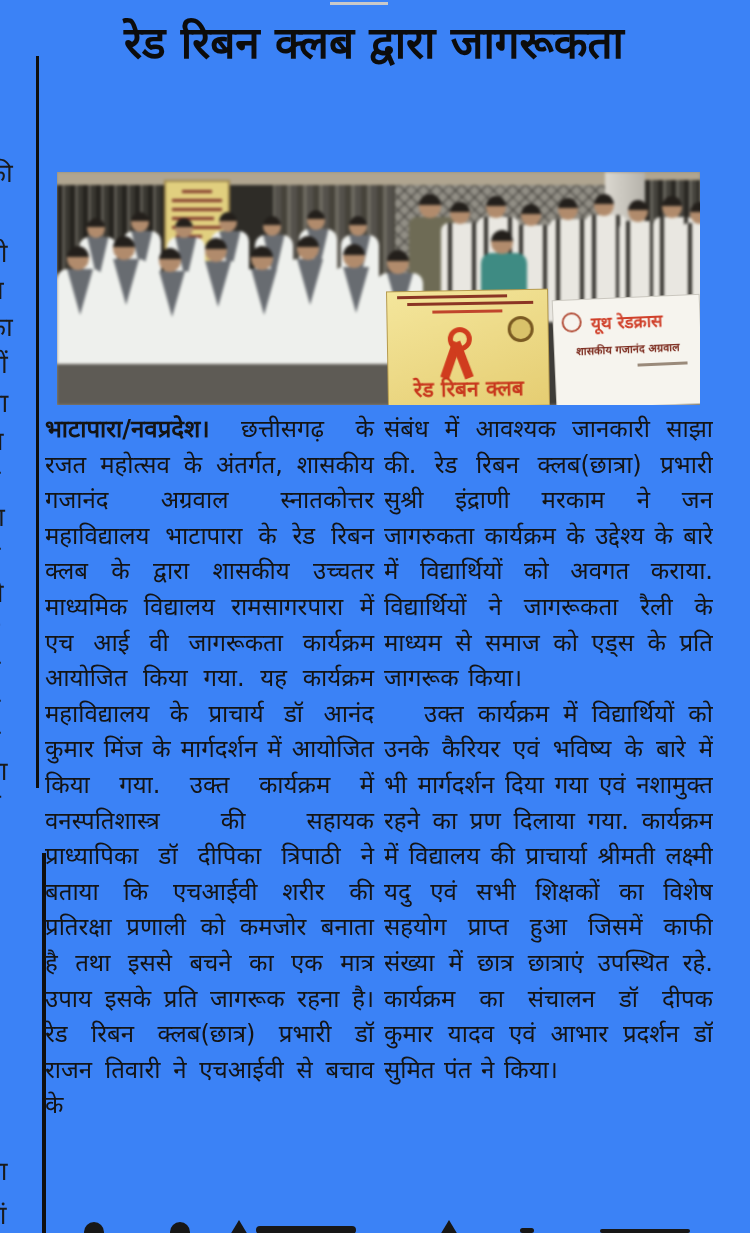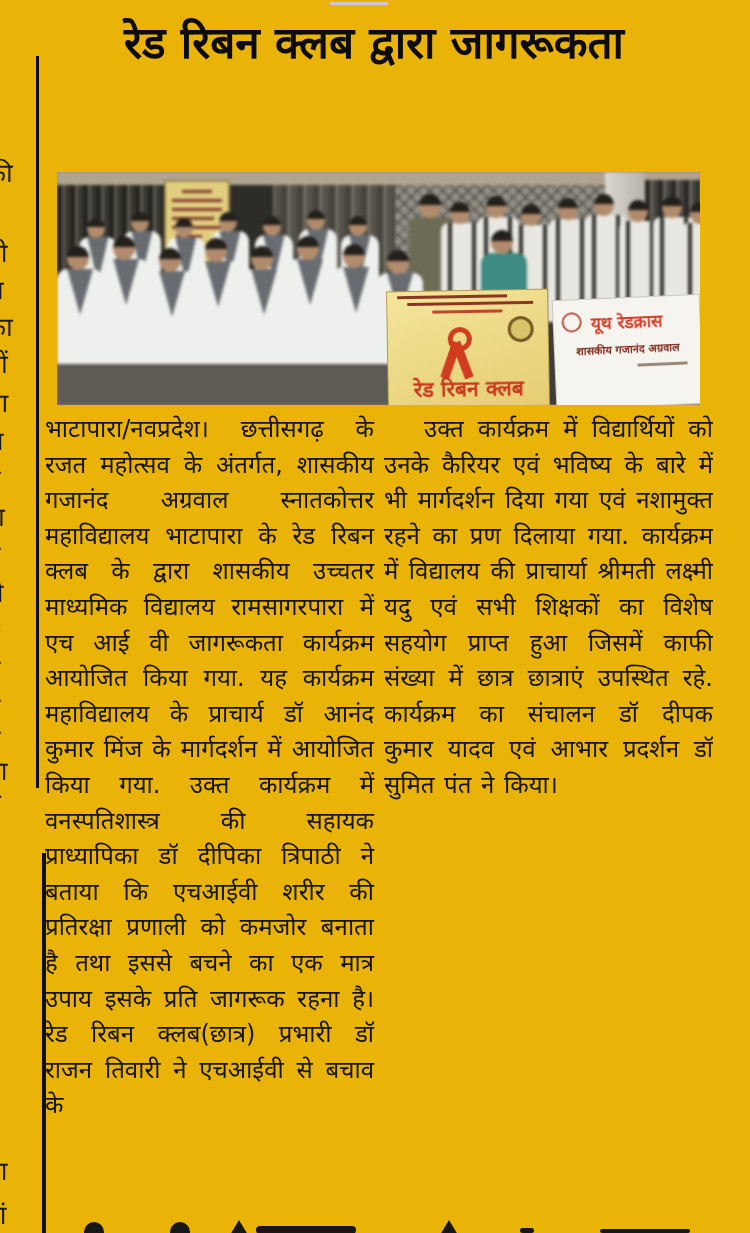--- a/index.html
+++ b/index.html
@@ -1,16 +1,16 @@
 <!DOCTYPE html>
 <html><head>
 <meta charset="utf-8">
 <style>
   html,body{margin:0;padding:0;background:#e9e9e9;}
-  .page{position:relative;width:750px;height:1233px;background:#eab308;overflow:hidden;
+  .page{position:relative;width:750px;height:1233px;background:#3b82f6;overflow:hidden;
         font-family:"DejaVu Sans",sans-serif;color:#161616;}
   
   .frag{position:absolute;left:-14px;width:34px;font-size:26px;color:#1a1a1a;line-height:1;}
   .rule{position:absolute;background:#0f0f0f;}
   .rule1{left:36px;top:56px;width:3px;height:732px;}
   .rule2{left:42px;top:853px;width:4px;height:380px;}
   .top-dash{position:absolute;left:330px;top:2px;width:58px;height:3px;background:#c9c9c9;}
   
   .headline{position:absolute;left:40px;top:12px;width:668px;text-align:center;
             font-weight:700;color:#0c0c0c;font-size:44px;line-height:62px;}
@@ -63,21 +63,21 @@
   .bw-l3{height:3px;width:50px;background:#9a8a7a;margin:8px 14px 0 auto;}
   .emblem-w{position:absolute;left:8px;top:12px;width:16px;height:16px;border:2px solid #b5543f;
     border-radius:50%;}
   
   .columns{position:absolute;left:45px;top:412px;width:668px;height:794px;display:flex;gap:10px;
     overflow:hidden;}
   .col{width:329px;font-size:24px;line-height:35.6px;text-align:justify;color:#141414;
        word-spacing:2px;}
   .col p{margin:0;}
   .col p.indent{text-indent:40px;}
-  .dateline{font-weight:400;}
+  .dateline{font-weight:700;}
   
   .cut{position:absolute;background:#171717;}
   .cut-dot{width:20px;height:20px;border-radius:50%;top:1222px;}
   .cut-tri{width:0;height:0;background:none;border-left:9px solid transparent;
     border-right:9px solid transparent;border-bottom:15px solid #171717;top:1220px;}
   .cut-bar{height:8px;border-radius:4px;top:1226px;}
 </style>
 </head>
 <body>
 
@@ -271,20 +271,21 @@
   </div>
 
   <div class="columns">
     <div class="col">
       <p>
         <span class="dateline">भाटापारा/नवप्रदेश।</span>
         <span>छत्तीसगढ़ के रजत महोत्सव के अंतर्गत, शासकीय गजानंद अग्रवाल स्नातकोत्तर महाविद्यालय भाटापारा के रेड रिबन क्लब के द्वारा शासकीय उच्चतर माध्यमिक विद्यालय रामसागरपारा में एच आई वी जागरूकता कार्यक्रम आयोजित किया गया. यह कार्यक्रम महाविद्यालय के प्राचार्य डॉ आनंद कुमार मिंज के मार्गदर्शन में आयोजित किया गया. उक्त कार्यक्रम में वनस्पतिशास्त्र की सहायक प्राध्यापिका डॉ दीपिका त्रिपाठी ने बताया कि एचआईवी शरीर की प्रतिरक्षा प्रणाली को कमजोर बनाता है तथा इससे बचने का एक मात्र उपाय इसके प्रति जागरूक रहना है। रेड रिबन क्लब(छात्र) प्रभारी डॉ राजन तिवारी ने एचआईवी से बचाव के</span>
       </p>
     </div>
     <div class="col">
+      <p>संबंध में आवश्यक जानकारी साझा की. रेड रिबन क्लब(छात्रा) प्रभारी सुश्री इंद्राणी मरकाम ने जन जागरुकता कार्यक्रम के उद्देश्य के बारे में विद्यार्थियों को अवगत कराया. विद्यार्थियों ने जागरूकता रैली के माध्यम से समाज को एड्स के प्रति जागरूक किया।</p>
       <p class="indent">उक्त कार्यक्रम में विद्यार्थियों को उनके कैरियर एवं भविष्य के बारे में भी मार्गदर्शन दिया गया एवं नशामुक्त रहने का प्रण दिलाया गया. कार्यक्रम में विद्यालय की प्राचार्या श्रीमती लक्ष्मी यदु एवं सभी शिक्षकों का विशेष सहयोग प्राप्त हुआ जिसमें काफी संख्या में छात्र छात्राएं उपस्थित रहे. कार्यक्रम का संचालन डॉ दीपक कुमार यादव एवं आभार प्रदर्शन डॉ सुमित पंत ने किया।</p>
     </div>
   </div>
 
   <div class="cut cut-dot" style="left:84px;"></div>
   <div class="cut cut-dot" style="left:170px;"></div>
   <div class="cut cut-tri" style="left:230px;"></div>
   <div class="cut cut-bar" style="left:256px;width:100px;"></div>
   <div class="cut cut-tri" style="left:440px;"></div>
   <div class="cut cut-bar" style="left:520px;width:14px;top:1228px;height:5px;"></div>

